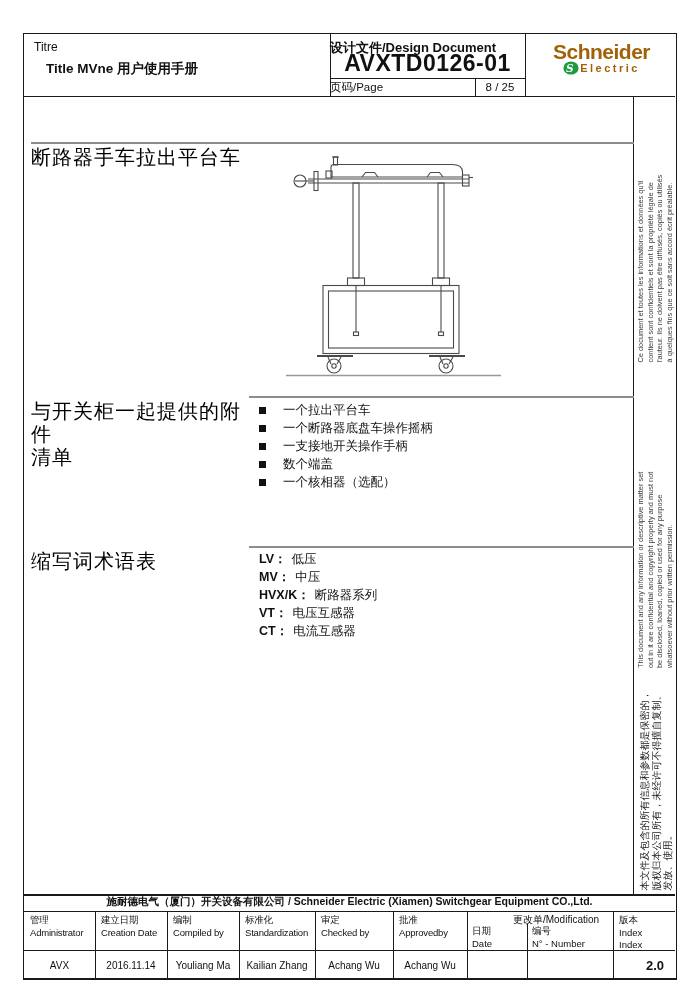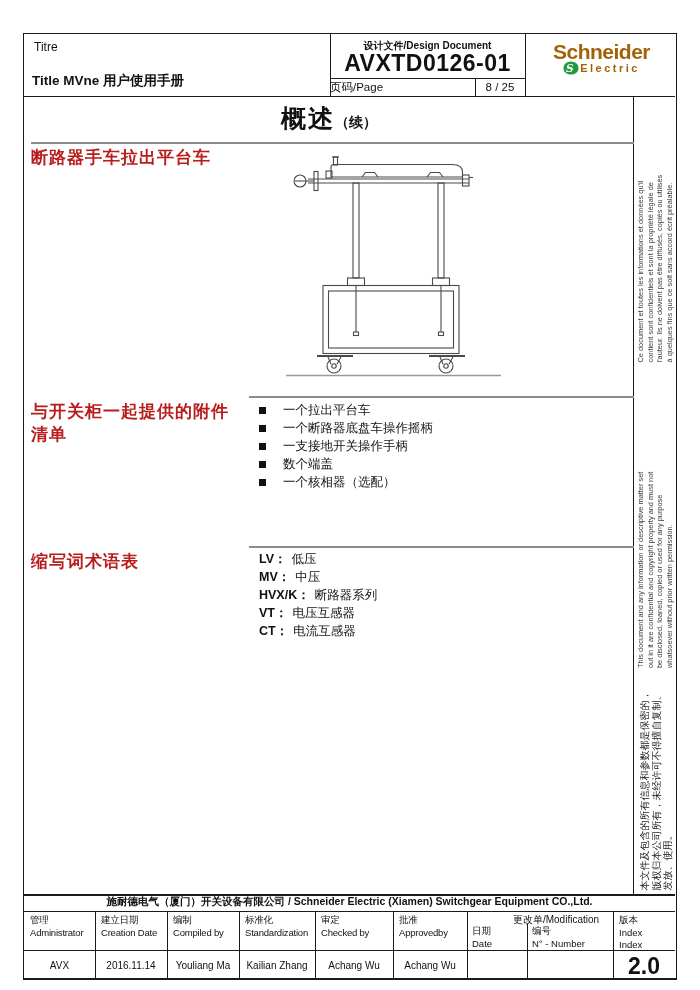--- a/index.html
+++ b/index.html
@@ -6,34 +6,34 @@
   .page{position:relative;width:700px;height:990px;background:#fff;
         font-family:"Liberation Sans","DejaVu Sans",sans-serif;color:#111;overflow:hidden;}
   .outer{position:absolute;left:23px;top:33px;width:654px;height:947px;
          border:1.5px solid #1a1a1a;border-bottom-width:2.5px;box-sizing:border-box;}
   .hline{position:absolute;background:#1a1a1a;height:1px;}
   .vline{position:absolute;background:#1a1a1a;width:1px;}
   .rule{position:absolute;background:#8c8c8c;height:2px;}
   .abs{position:absolute;}
   
   .titre{left:10px;top:6px;font-size:12px;}
-  .title-line{left:8px;top:26px;font-size:13.5px;font-weight:bold;margin-top:12px;}
-  .design-label{left:306px;top:5px;width:195px;text-align:center;font-size:10px;font-weight:bold;}
+  .title-line{left:22px;top:26px;font-size:13.5px;font-weight:bold;}
+  .design-label{left:306px;top:5px;width:195px;text-align:left;font-size:13px;font-weight:bold;}
   .doc-number{left:306px;top:16px;width:195px;text-align:center;font-size:23px;font-weight:bold;letter-spacing:.5px;}
   .page-label{left:306px;top:44px;width:145px;height:18px;line-height:18px;text-align:left;font-size:11.5px;}
   .page-value{left:451px;top:44px;width:50px;height:18px;line-height:18px;text-align:center;font-size:11.5px;}
   .logo{left:501px;top:7px;width:153px;text-align:center;color:#a16207;}
   .logo-brand{font-size:21px;font-weight:bold;letter-spacing:-.5px;line-height:22px;}
   .logo-row{margin-top:-2px;font-size:11px;font-weight:bold;letter-spacing:2.5px;line-height:15px;}
   .logo-mark{display:inline-block;vertical-align:-3px;margin-right:1px;}
   
   .ov-title{left:0;top:68px;width:610px;text-align:center;}
   .ov-main{font-size:25px;font-weight:bold;letter-spacing:2px;}
   .ov-suffix{font-size:14px;font-weight:bold;}
-  .green-h{color:#b91c1c;font-weight:bold;font-size:17px;letter-spacing:1px;line-height:23px;white-space:pre-line;}
+  .green-h{color:#000000;font-weight:normal;font-size:20px;letter-spacing:1px;line-height:23px;white-space:pre-line;}
   .cart-svg{position:absolute;left:262px;top:117px;}
   .bullets{left:235px;top:368px;}
   .b-row{display:flex;height:18px;align-items:flex-start;font-size:12.5px;line-height:17px;}
   .b-sq{width:7px;height:7px;background:#111;margin:5px 17px 0 0;flex:none;}
   .abbrevs{left:235px;top:517px;}
   .a-row{height:18px;font-size:12.5px;line-height:17px;}
   .a-label{font-weight:bold;margin-right:5px;}
   
   .v-text{position:absolute;transform:rotate(-90deg);font-size:7.4px;line-height:9.6px;
           color:#3a3a3a;white-space:pre-line;text-align:left;}
@@ -41,21 +41,21 @@
   
   .company{left:0;top:861px;width:651px;text-align:center;font-size:10.5px;font-weight:bold;}
   .f-head{top:880px;font-size:9.5px;line-height:12.5px;letter-spacing:-.2px;padding-left:4px;box-sizing:border-box;}
   .f-head span{display:block;}
   .mod-label{left:443px;top:879px;width:146px;text-align:center;font-size:10px;padding-left:16px;}
   .f-sub{top:891px;font-size:9.5px;line-height:12.5px;}
   .f-sub span{display:block;}
   .idx-head{left:591px;top:880px;width:60px;font-size:9.5px;line-height:12.5px;padding-left:4px;box-sizing:border-box;}
   .idx-head span{display:block;}
   .f-val{top:917px;height:30px;line-height:30px;text-align:center;font-size:10px;}
-  .f-index{font-size:23px;font-weight:bold;}
+  .f-index{font-size:13px;font-weight:bold;margin-left:11px;}
 </style>
 </head>
 <body>
 
 <div class="page">
   <div class="outer">
 
     <div class="hline" style="left:0;top:62px;width:651px;"></div>
     <div class="vline" style="left:306px;top:0;height:62px;"></div>
     <div class="vline" style="left:501px;top:0;height:62px;"></div>
@@ -74,23 +74,20 @@
       <div class="logo-row">
         <span class="logo-mark">
           <svg width="16" height="14" viewBox="0 0 16 14">
             <ellipse cx="8" cy="7" rx="7.6" ry="6.6" fill="#1e9b3e"></ellipse>
             <text x="8" y="10.6" text-anchor="middle" font-size="10.5" font-style="italic" font-weight="bold" fill="#ffffff" font-family="DejaVu Serif, serif">S</text>
           </svg>
         </span><span>Electric</span>
       </div>
     </div>
 
-    <div class="abs ov-title">
-      <span class="ov-main">概述</span><span class="ov-suffix">（续）</span>
-    </div>
 
     <div class="rule" style="left:7px;top:108px;width:603px;"></div>
     <div class="abs green-h" style="left:7px;top:112px;">断路器手车拉出平台车</div>
 
     <svg class="cart-svg" width="215" height="228" viewBox="285 150 215 228">
       <g fill="none" stroke="#4a4a4a" stroke-width="1.1">
         <rect x="332.5" y="156" width="4" height="8"></rect>
         <line x1="331" y1="156" x2="338" y2="156"></line>
         <path d="M330 176 L330 166 Q330 163.5 333 163.5 L451 163.5 Q461.5 163.5 461.5 171 L461.5 176 Z"></path>
         <path d="M361 176 l3.5 -4.5 h9 l3.5 4.5"></path>

